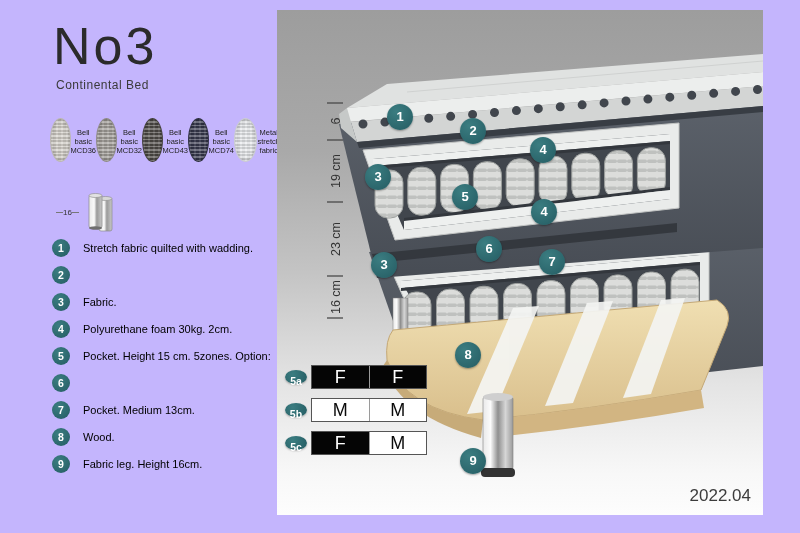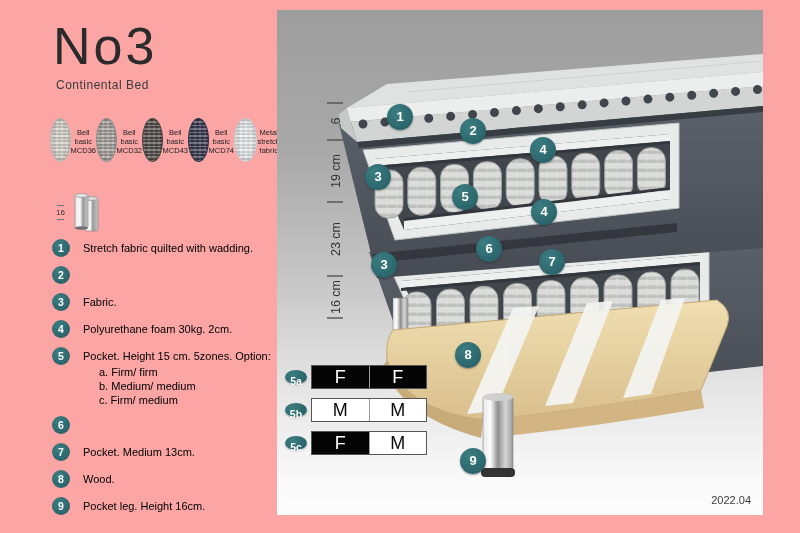--- a/index.html
+++ b/index.html
@@ -1,33 +1,33 @@
 <!DOCTYPE html>
 <html><head>
 <meta charset="utf-8">
 <style>
   html,body{margin:0;padding:0;background:#fff;}
-  .page{position:relative;width:800px;height:533px;background:#fca5a5;overflow:hidden;
+  .page{position:relative;width:800px;height:533px;background:#c4b5fd;overflow:hidden;
         font-family:"Liberation Sans",sans-serif;color:#111;}
   
   .title{position:absolute;left:53px;top:16px;font-size:52px;font-weight:300;
          letter-spacing:3px;color:#2b2b2b;}
   .subtitle{position:absolute;left:56px;top:78px;font-size:12px;font-weight:400;
             letter-spacing:.5px;color:#3a3a3a;}
   .swatches{position:absolute;left:50px;top:118px;display:flex;}
   .swatch{width:46px;display:flex;align-items:center;}
   .swatch-circle{width:42px;height:42px;border-radius:50%;position:relative;
                  box-shadow:inset 0 0 4px rgba(0,0,0,.25);border:1px solid rgba(0,0,0,.12);}
   .swatch-weave{position:absolute;inset:0;border-radius:50%;
     background:
       repeating-linear-gradient(0deg,rgba(255,255,255,.28) 0 1.5px,rgba(0,0,0,.10) 1.5px 3.5px),
       repeating-linear-gradient(90deg,rgba(255,255,255,.10) 0 2px,rgba(0,0,0,.06) 2px 5px);}
   .swatch-label{margin-top:3px;font-size:7.5px;line-height:1.2;text-align:center;color:#222;}
   .leg-figure{position:absolute;left:56px;top:190px;display:flex;align-items:center;}
-  .leg-dim{font-size:8px;color:#333;margin-right:4px;display:flex;flex-direction:column;align-items:center;}
+  .leg-dim{font-size:8px;color:#333;margin-right:4px;display:flex;flex-direction:row;align-items:center;}
   .leg-dim .tick{width:7px;height:1px;background:#777;margin:2px 0;}
   .legend{position:absolute;left:52px;top:239px;width:222px;}
   .legend-item{display:flex;margin-bottom:9px;}
   .legend-badge{flex:0 0 18px;width:18px;height:18px;border-radius:50%;margin-right:13px;
     background:radial-gradient(circle at 35% 30%,#3b7d81,#2a646a 75%);
     color:#fff;font-size:10.5px;font-weight:bold;line-height:18px;text-align:center;}
   .legend-text{font-size:11px;line-height:1.35;padding-top:2px;color:#000;}
   .legend-options{margin:1px 0 0 16px;font-size:11px;line-height:1.28;color:#000;}
   
   .panel{position:absolute;left:277px;top:10px;width:486px;height:505px;
@@ -42,21 +42,21 @@
   .f-badge{flex:0 0 22px;width:22px;height:14px;border-radius:50%;margin-right:4px;
     background:radial-gradient(circle at 35% 30%,#3b7d81,#2a646a 75%);
     color:#fff;font-size:10.5px;font-weight:bold;line-height:22px;text-align:center;
     box-shadow:0 1px 2px rgba(0,0,0,.3);}
   .f-bar{display:flex;width:114px;height:22px;border:1px solid #555;background:#fff;}
   .f-cell{flex:1;display:flex;align-items:center;justify-content:center;
     font-size:18px;font-weight:500;line-height:22px;}
   .f-cell.dark{background:#050505;color:#fff;}
   .f-cell.light{background:#fff;color:#0a0a0a;}
   .f-cell + .f-cell{border-left:1px solid #9a9a9a;}
-  .version{position:absolute;right:12px;bottom:9px;font-size:11px;color:#3c3c3c;}
+  .version{position:absolute;right:12px;bottom:9px;font-size:17px;color:#3c3c3c;}
 </style>
 </head>
 <body>
 
 <div class="page">
 
   <div class="title">No3</div>
   <div class="subtitle">Continental Bed</div>
 
   <div class="swatches">
@@ -143,41 +143,36 @@
       <div class="legend-text">Fabric.</div>
     </div>
     <div class="legend-item">
       <div class="legend-badge">4</div>
       <div class="legend-text">Polyurethane foam 30kg. 2cm.</div>
     </div>
     <div class="legend-item">
       <div class="legend-badge">5</div>
       <div class="legend-text">
         <span>Pocket. Height 15 cm. 5zones. Option:</span>
-        <div class="legend-options">
-          <div>a. Firm/ firm</div>
-          <div>b. Medium/ medium</div>
-          <div>c. Firm/ medium</div>
-        </div>
       </div>
     </div>
     <div class="legend-item">
       <div class="legend-badge">6</div>
     </div>
     <div class="legend-item">
       <div class="legend-badge">7</div>
       <div class="legend-text">Pocket. Medium 13cm.</div>
     </div>
     <div class="legend-item">
       <div class="legend-badge">8</div>
       <div class="legend-text">Wood.</div>
     </div>
     <div class="legend-item">
       <div class="legend-badge">9</div>
-      <div class="legend-text">Pocket leg. Height 16cm.</div>
+      <div class="legend-text">Fabric leg. Height 16cm.</div>
     </div>
   </div>
 
   <div class="panel">
 
     <svg width="486" height="505" viewBox="0 0 486 505">
       <defs>
         <pattern id="rib" width="10" height="9" patternUnits="userSpaceOnUse">
           <rect width="10" height="9" fill="#dcdddb"></rect>
           <rect y="5.5" width="10" height="3.5" rx="1.7" fill="#bfc1bf"></rect>

